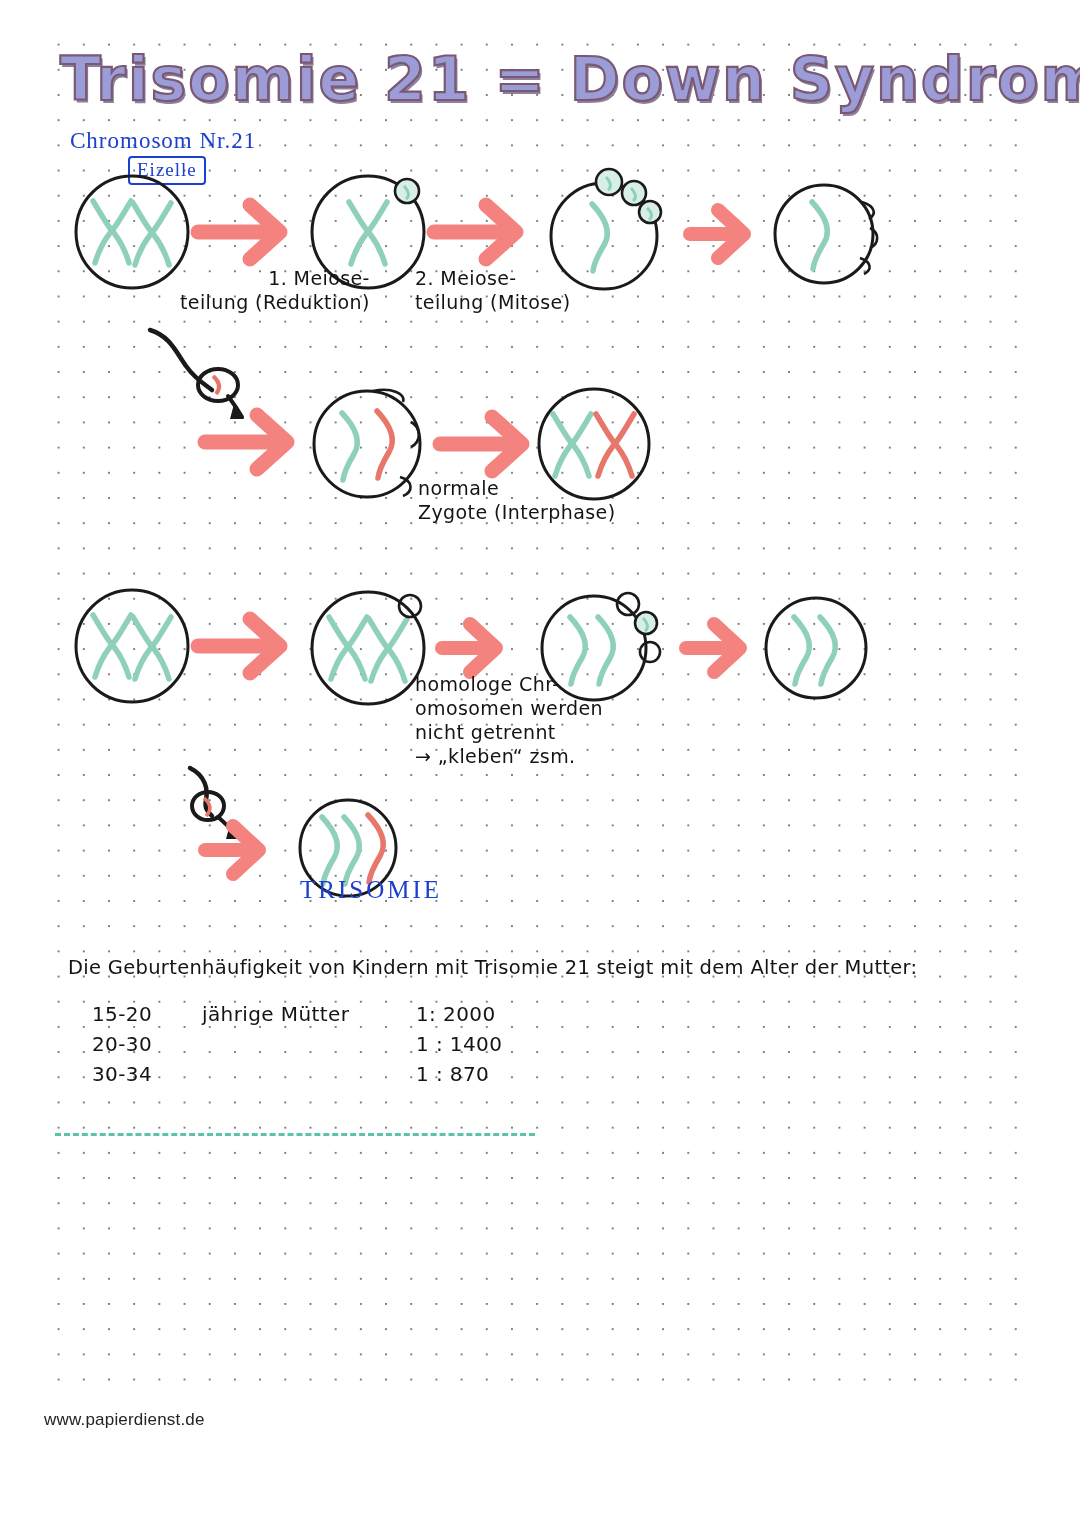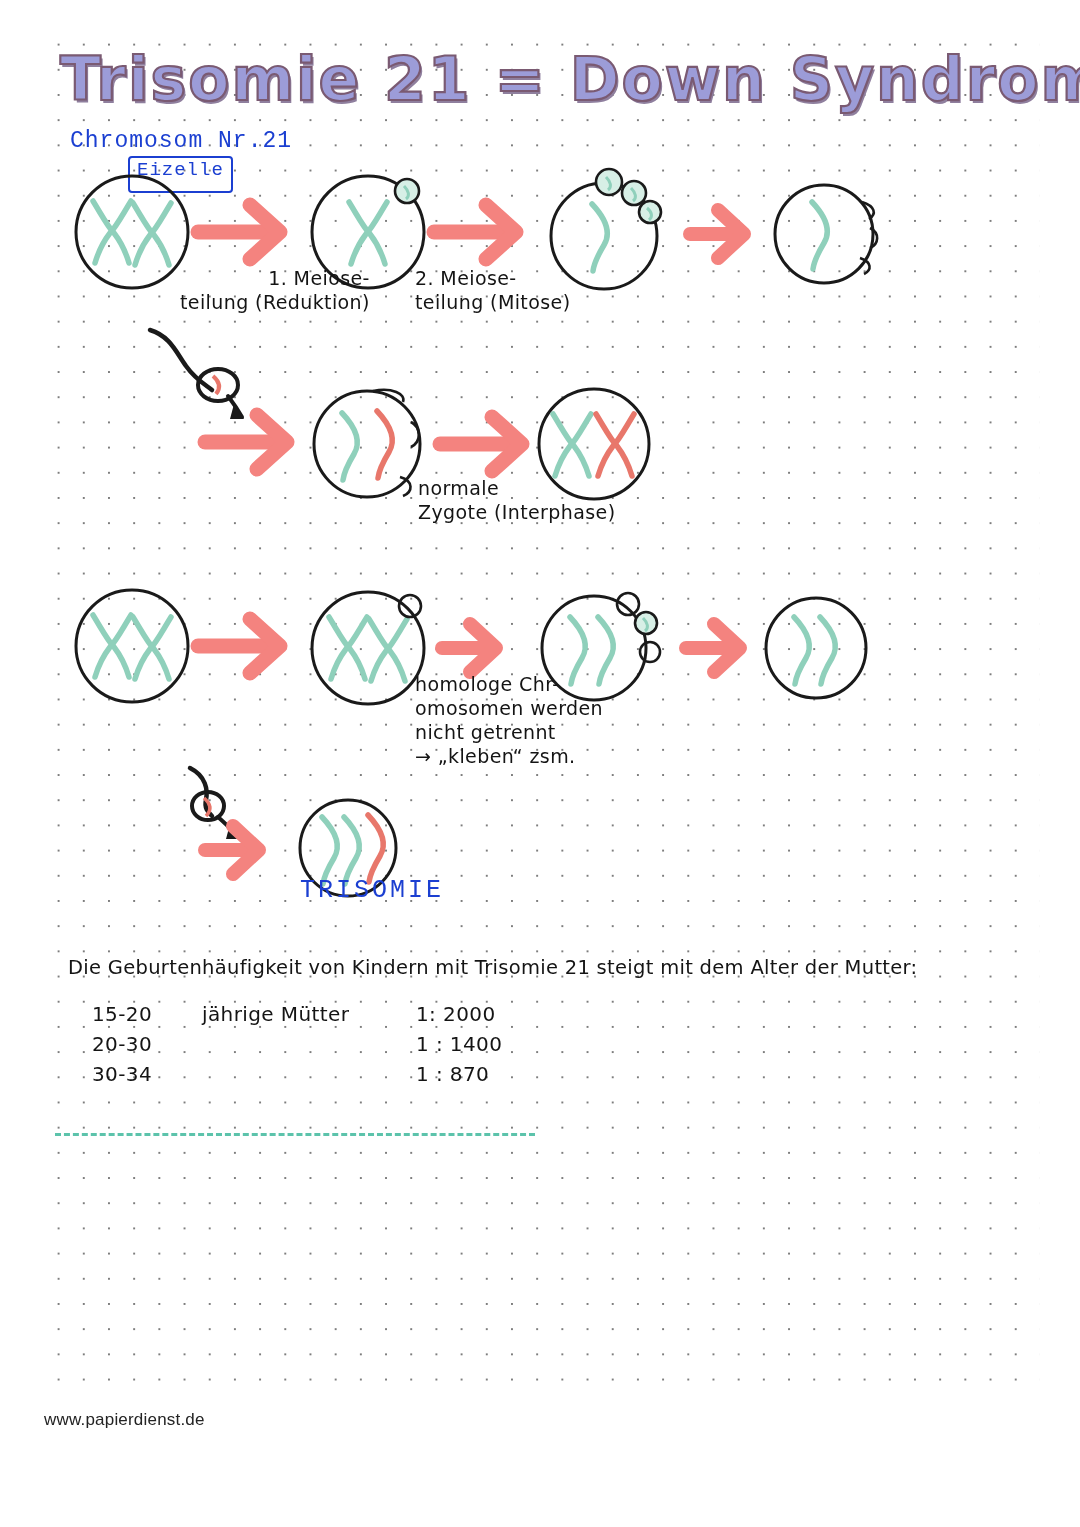--- a/index.html
+++ b/index.html
@@ -33,31 +33,31 @@
     font-size:60px;font-weight:bold;
     letter-spacing:2px;
     color:#9c9cd8;
     -webkit-text-stroke:2.2px #7a5a72;
     text-shadow:2px 3px 0 #8f7f9e;
     white-space:nowrap;
   }
   
   .hand-blue{
     position:absolute;
-    font-family:Liberation Mono, monospace;
+    font-family:Liberation Serif, serif;
     color:#1b3fd1;
     font-size:22px;
     letter-spacing:1px;
     white-space:nowrap;
   }
   #chromosom-label{left:70px;top:128px;font-size:23px;}
   #eizelle-box{
     left:128px;top:156px;
     border:2.5px solid #1b3fd1;border-radius:4px;
-    padding:1px 7px 10px 7px;font-size:19px;
+    padding:1px 7px 2px 7px;font-size:19px;
   }
   #trisomie-label{left:300px;top:876px;font-size:25px;letter-spacing:3px;}
 
   
   .hand{
     position:absolute;
     font-family:"DejaVu Sans", sans-serif;
     color:#141414;
     font-size:19px;
     line-height:24px;

